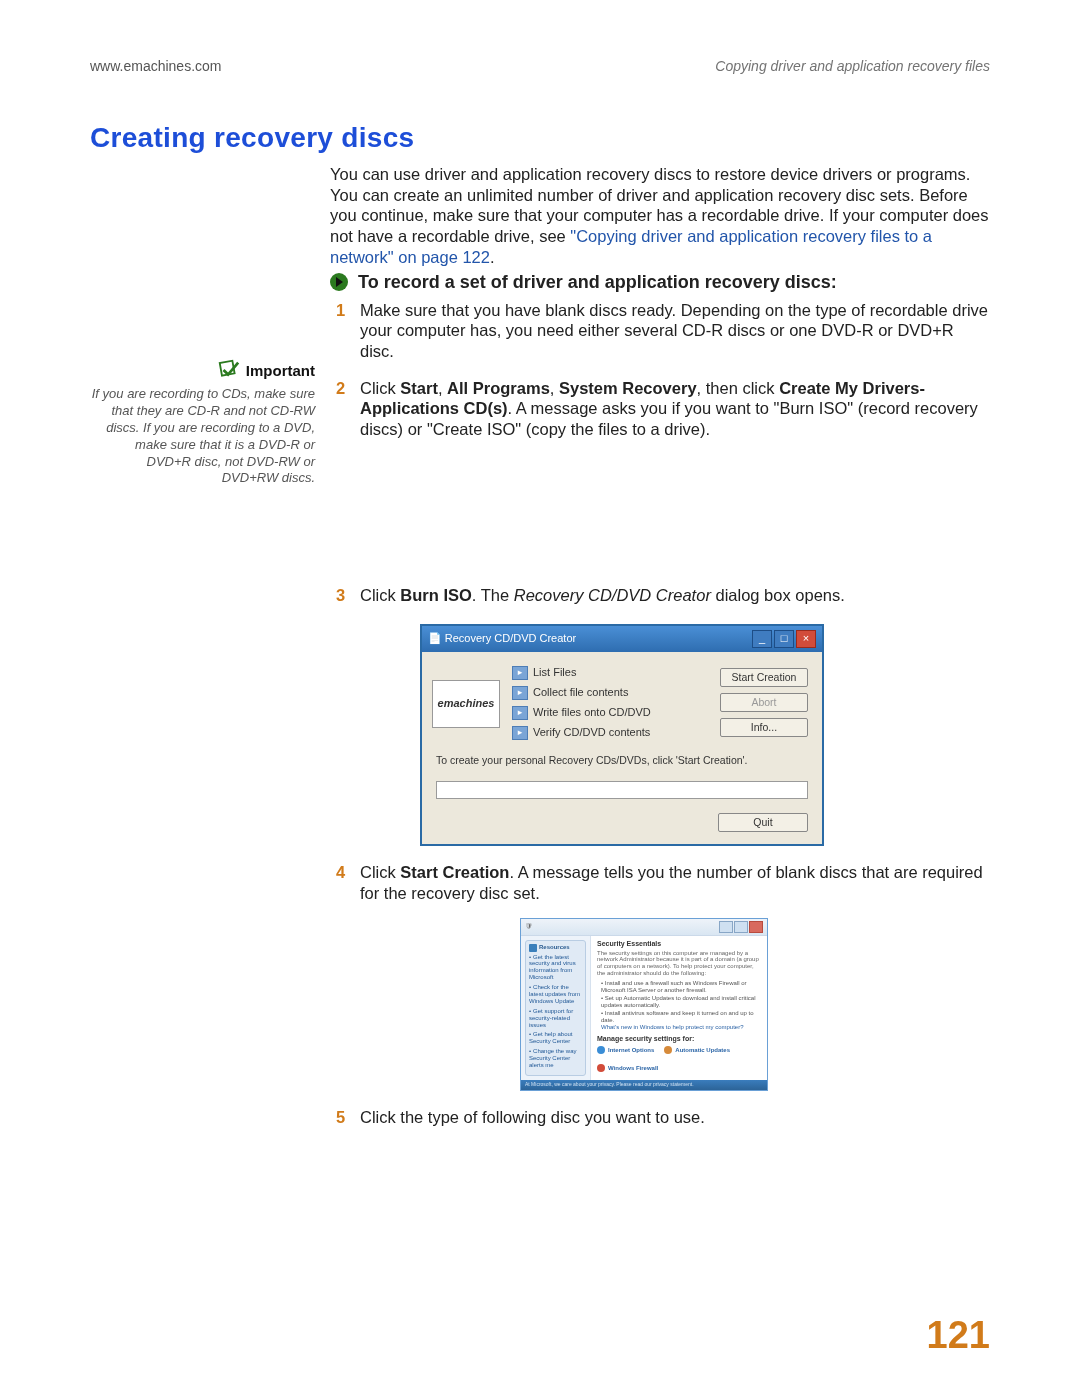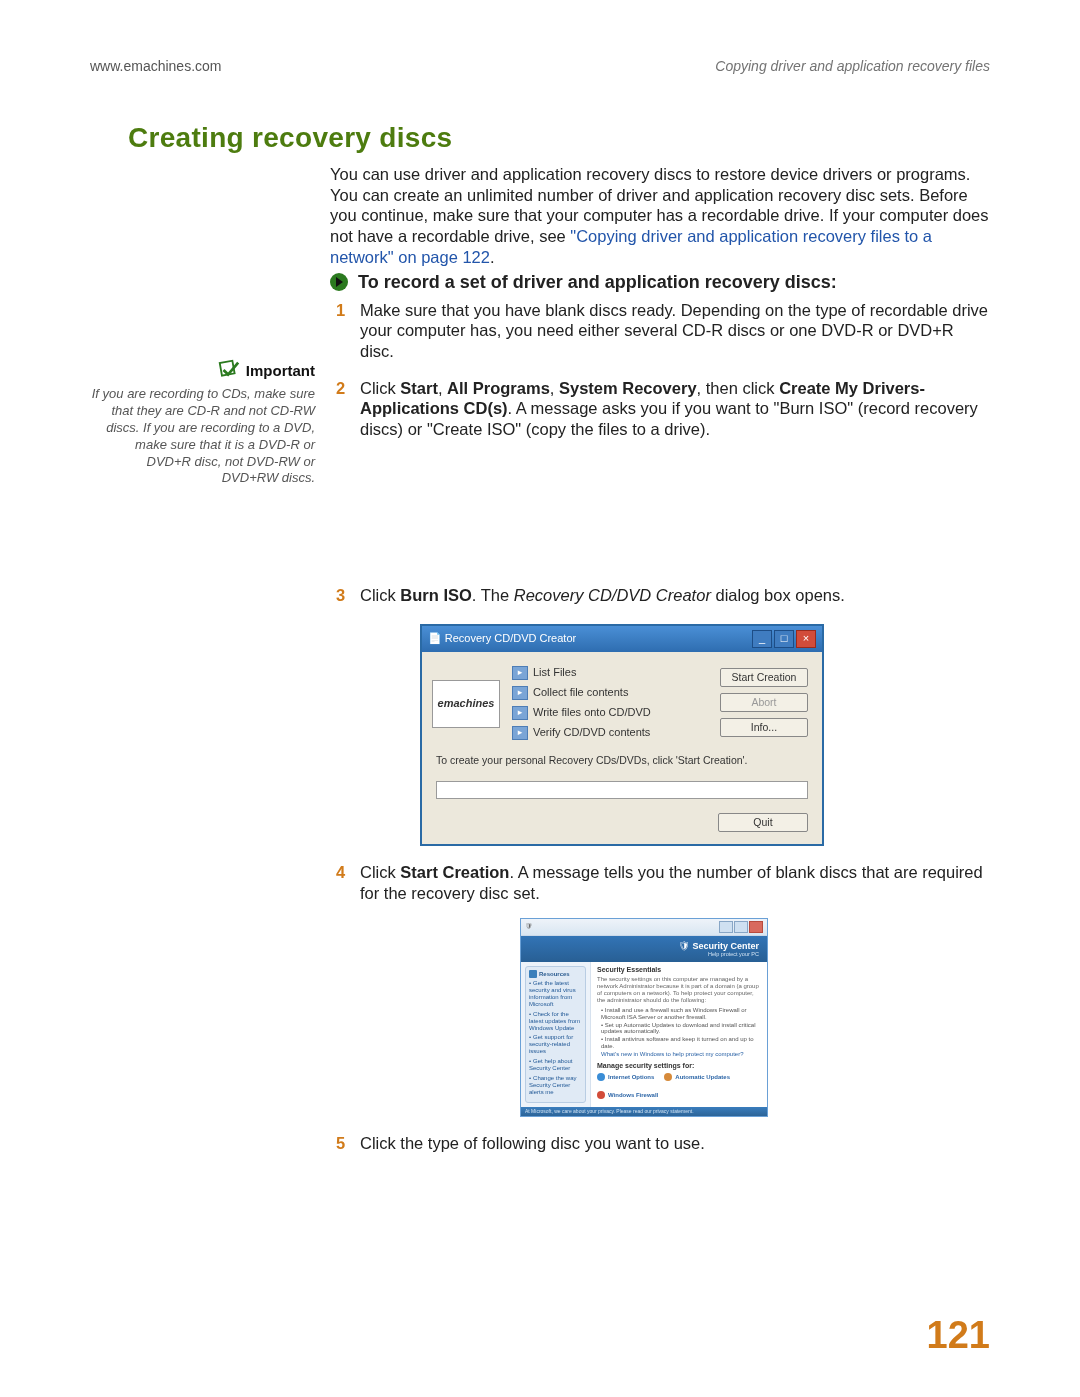--- a/index.html
+++ b/index.html
@@ -21,27 +21,26 @@
     display: flex;
     justify-content: space-between;
     font-size: 14px;
     color: #555;
   }
   .header-right {
     font-style: italic;
     color: #737373;
   }
   .title {
-    color: #4d7c0f;
+    color: #1d4ed8;
     font-size: 28px;
     font-weight: bold;
     font-family: "Arial Narrow", Arial, sans-serif;
     margin-top: 48px;
     letter-spacing: 0.3px;
-    margin-left: 38px;
   }
   .body-row {
     display: flex;
     margin-top: 10px;
   }
   .side-col {
     width: 240px;
     flex-shrink: 0;
     padding-right: 15px;
     box-sizing: border-box;
@@ -449,24 +448,20 @@
           
           <div class="dlg2">
             <div class="dlg2-top">
               <span>🛡</span>
               <span class="dlg2-tb">
                 <span class="tb2"></span>
                 <span class="tb2"></span>
                 <span class="tb2 close"></span>
               </span>
             </div>
-            <div class="dlg2-banner">
-              <span>🛡 <b>Security Center</b></span>
-              <span class="sub">Help protect your PC</span>
-            </div>
             <div class="dlg2-body">
               <div class="dlg2-side">
                 <div class="side-box">
                   <div class="hd">
                       <span class="shield-ico"></span>
                       <span>Resources</span>
                     </div>
                   <div class="side-link"><span class="dot">•</span><span>Get the latest security and virus information from Microsoft</span></div>
                   <div class="side-link"><span class="dot">•</span><span>Check for the latest updates from Windows Update</span></div>
                   <div class="side-link"><span class="dot">•</span><span>Get support for security-related issues</span></div>

